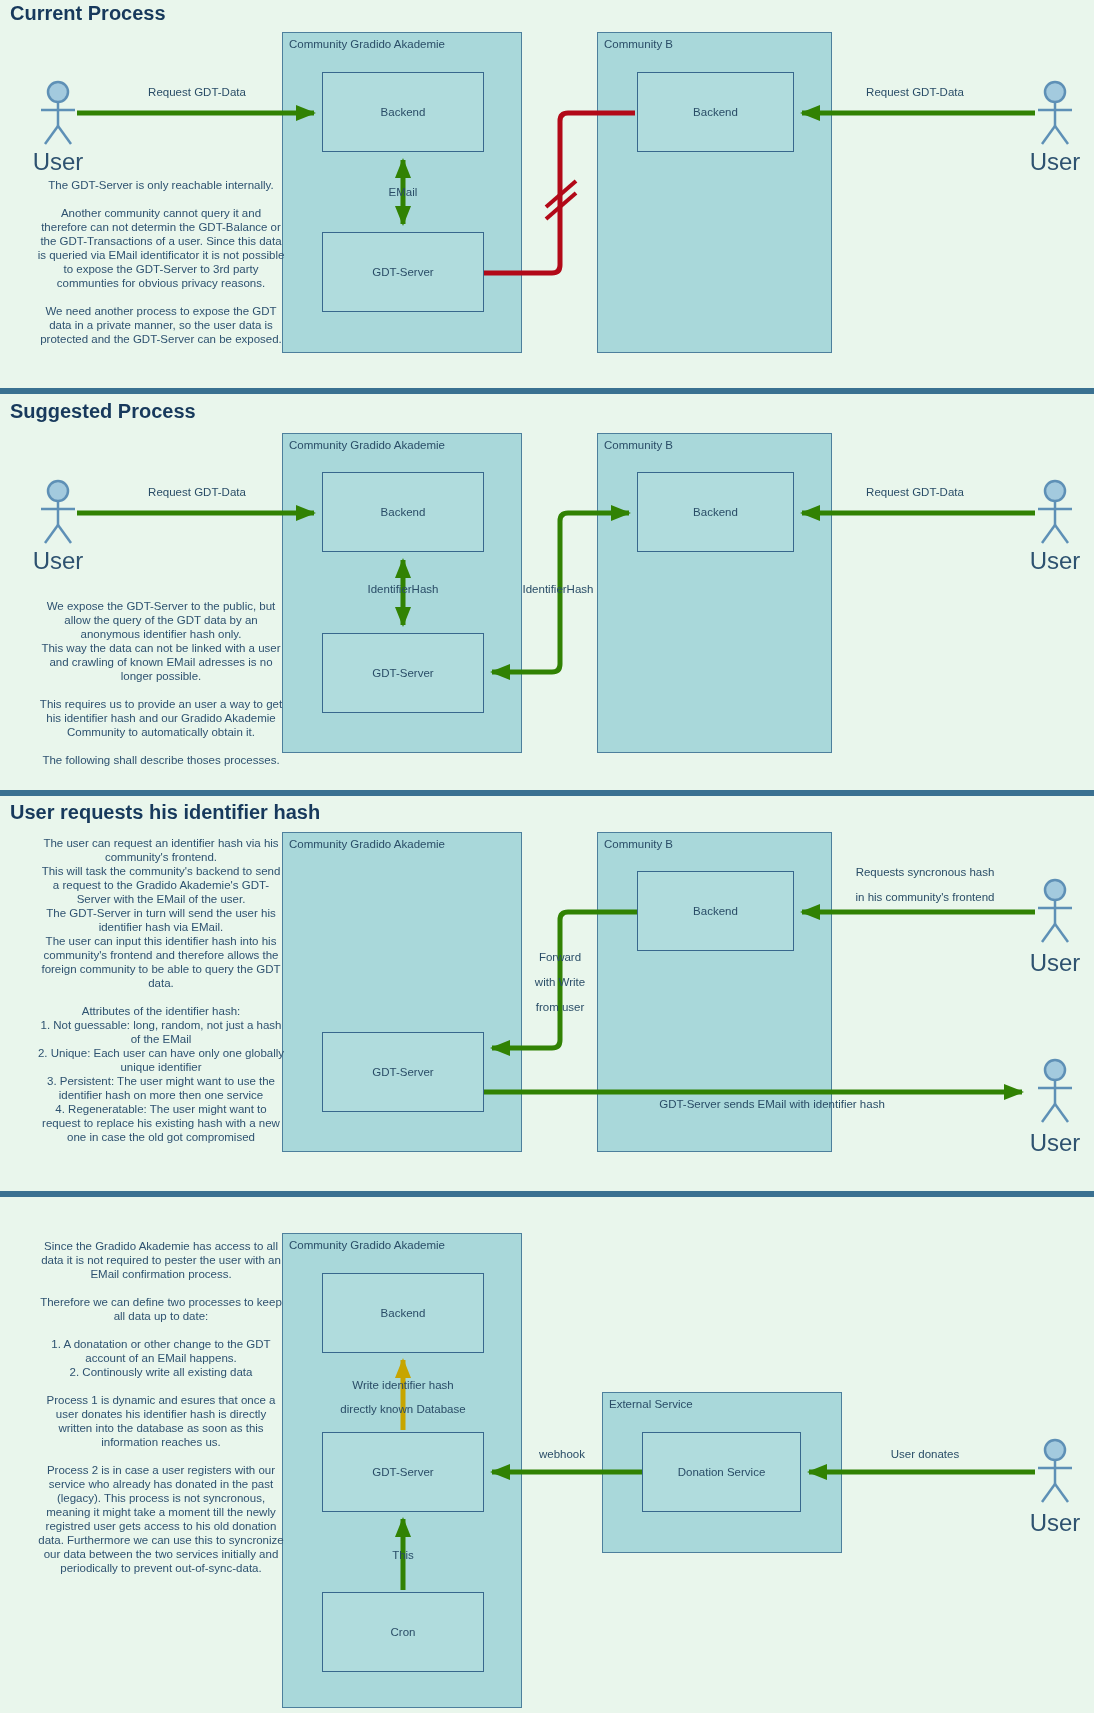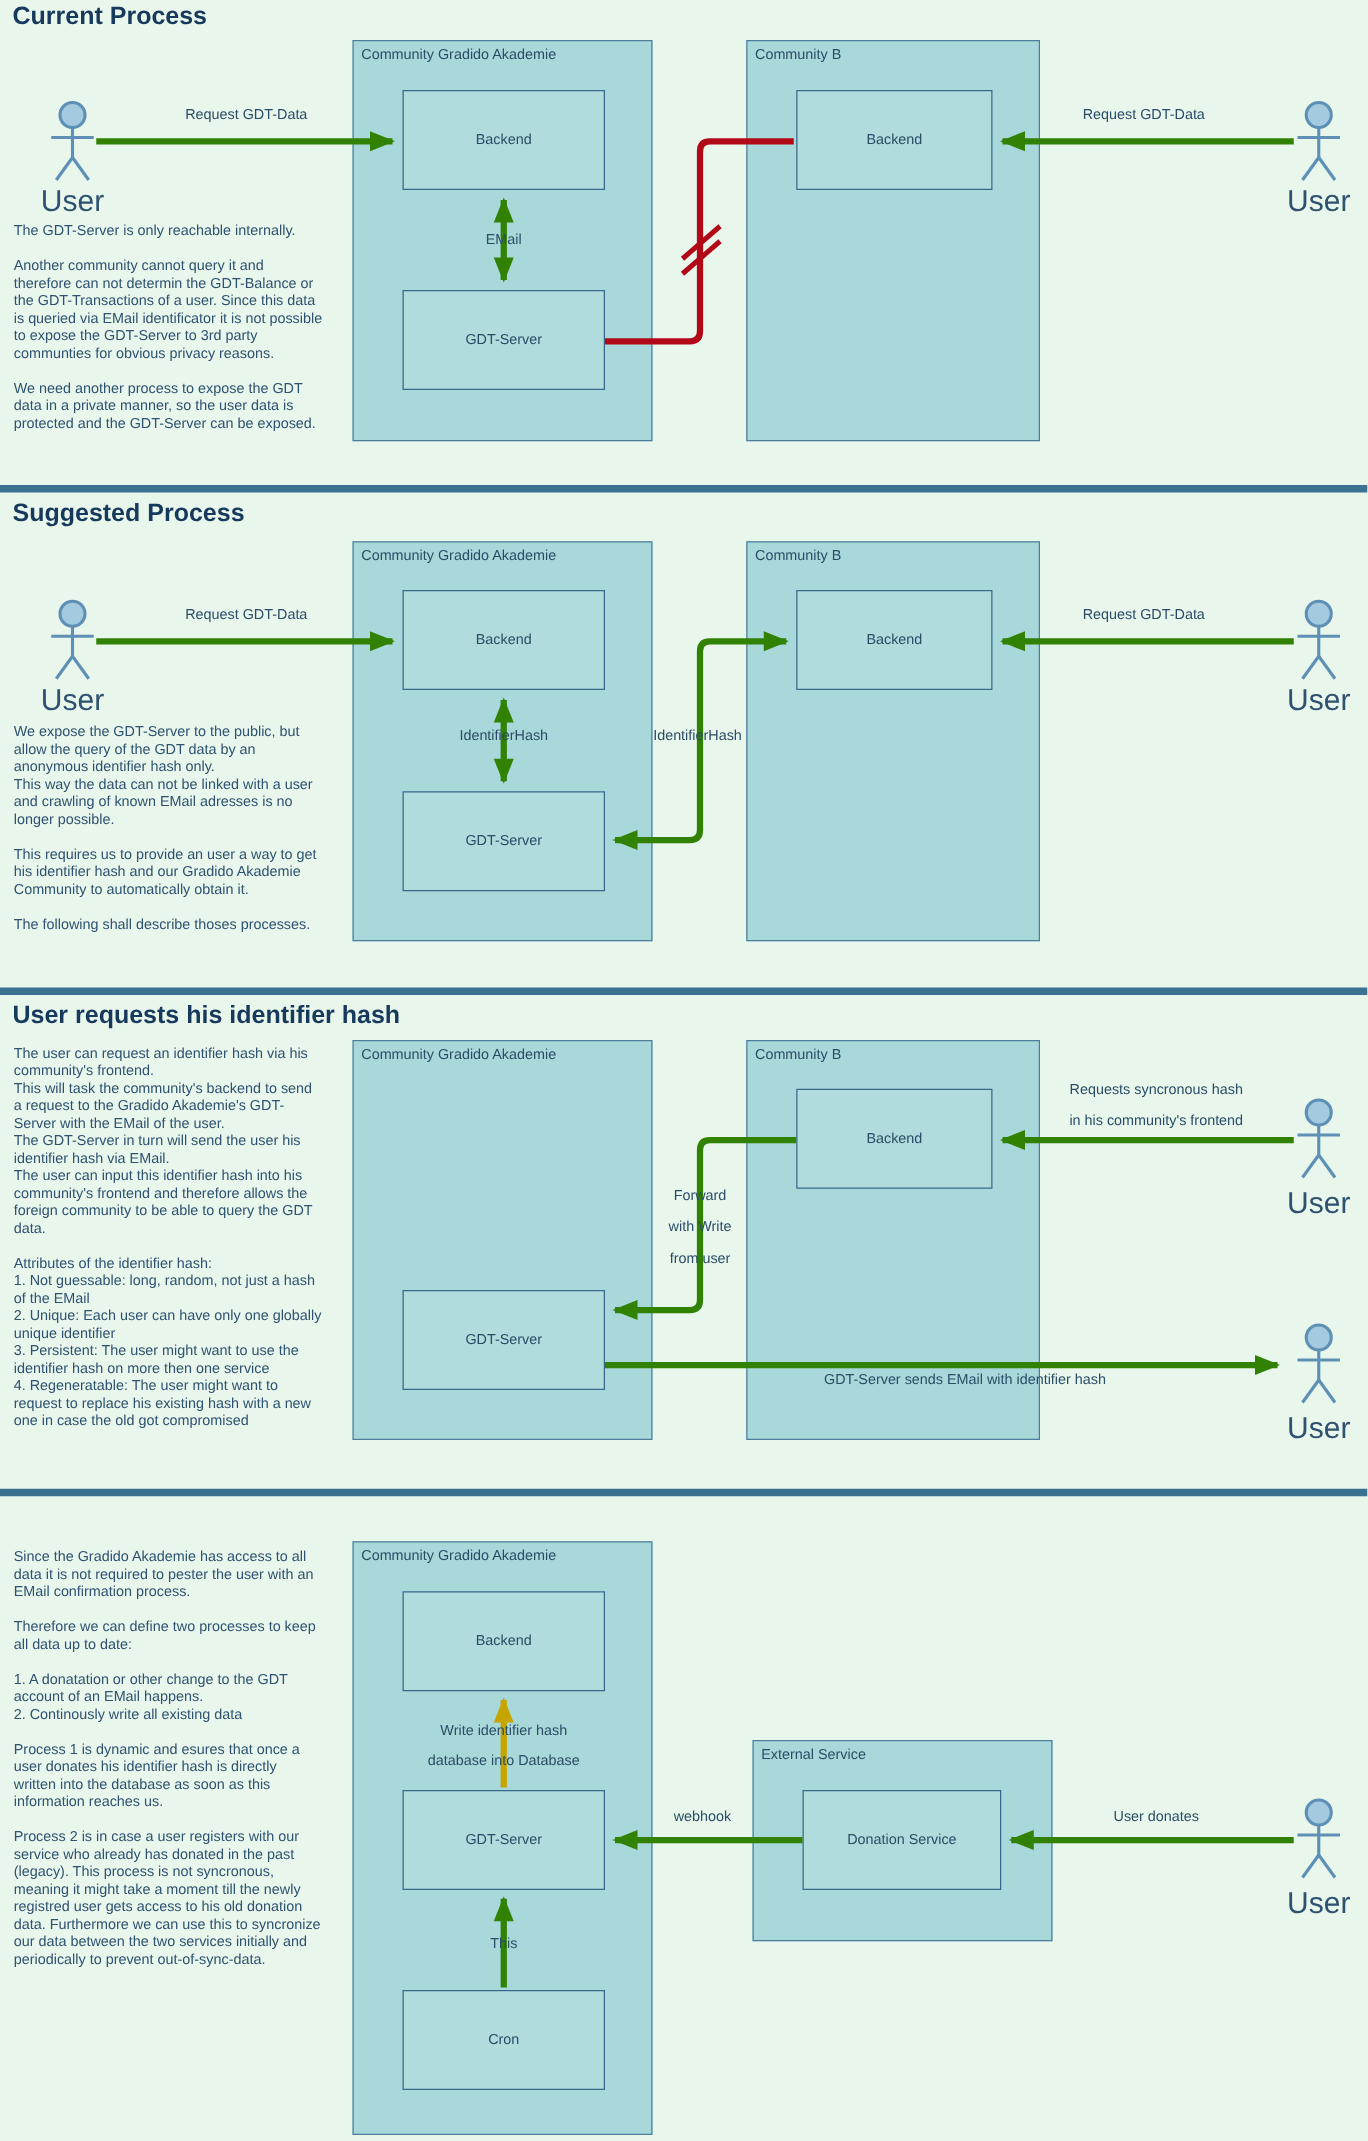--- a/index.html
+++ b/index.html
@@ -4,21 +4,21 @@
 <style>
   html,body{margin:0;padding:0;}
   body{background:#e9f6ec;font-family:"Liberation Sans",sans-serif;}
   #page{position:relative;width:1094px;height:1713px;background:#e9f6ec;overflow:hidden;}
   .sec-title{position:absolute;left:10px;font-size:20px;font-weight:bold;color:#17395c;white-space:nowrap;}
   .divider{position:absolute;left:0;width:1094px;height:6px;background:#3a7191;}
   .container{position:absolute;background:#a9d8da;border:1.5px solid #4d7f9c;box-sizing:border-box;}
   .clabel{position:absolute;top:5px;left:6px;font-size:11.5px;color:#2a4d67;white-space:nowrap;}
   .node{position:absolute;background:#b0dcdd;border:1.5px solid #38688d;box-sizing:border-box;
         display:flex;align-items:center;justify-content:center;font-size:11.5px;color:#2a4d67;}
-  .desc{position:absolute;width:300px;font-size:11.5px;line-height:14px;color:#2e5270;white-space:pre-line;}
+  .desc{position:absolute;width:300px;font-size:11.5px;line-height:14px;color:#2e5270;white-space:pre-line;text-align:center;}
   .albl{position:absolute;transform:translateX(-50%);font-size:11.5px;color:#2a4d67;white-space:nowrap;z-index:5;}
   .ulbl{position:absolute;transform:translateX(-50%);font-size:24px;color:#2e5270;white-space:nowrap;z-index:5;}
   svg.overlay{position:absolute;top:0;left:0;z-index:4;pointer-events:none;}
   .ga{stroke:#318203;stroke-width:5;}
   .gp{stroke:#318203;stroke-width:5;fill:none;}
   .ya{stroke:#c7a500;stroke-width:5;}
   .ra{stroke:#b20918;stroke-width:5;fill:none;}
   .rs{stroke:#b20918;stroke-width:4;}
 </style>
 </head>
@@ -71,21 +71,21 @@
   <div class="node" style="left:322px;top:633px;width:162px;height:80px">GDT-Server</div>
   <div class="node" style="left:637px;top:472px;width:157px;height:80px">Backend</div>
 
   <div class="albl" style="left:197px;top:486px">Request GDT-Data</div>
   <div class="albl" style="left:915px;top:486px">Request GDT-Data</div>
   <div class="albl" style="left:403px;top:583px">IdentifierHash</div>
   <div class="albl" style="left:558px;top:583px">IdentifierHash</div>
   <div class="ulbl" style="left:58px;top:547px">User</div>
   <div class="ulbl" style="left:1055px;top:547px">User</div>
 
-  <div class="desc" style="left:11px;top:579px">We expose the GDT-Server to the public, but
+  <div class="desc" style="left:11px;top:599px">We expose the GDT-Server to the public, but
 allow the query of the GDT data by an
 anonymous identifier hash only.
 This way the data can not be linked with a user
 and crawling of known EMail adresses is no
 longer possible.
 
 This requires us to provide an user a way to get
 his identifier hash and our Gradido Akademie
 Community to automatically obtain it.
 
@@ -144,21 +144,21 @@
   </div>
   <div class="container" style="left:602px;top:1392px;width:240px;height:161px">
     <div class="clabel">External Service</div>
   </div>
   <div class="node" style="left:322px;top:1273px;width:162px;height:80px">Backend</div>
   <div class="node" style="left:322px;top:1432px;width:162px;height:80px">GDT-Server</div>
   <div class="node" style="left:322px;top:1592px;width:162px;height:80px">Cron</div>
   <div class="node" style="left:642px;top:1432px;width:159px;height:80px">Donation Service</div>
 
   <div class="albl" style="left:403px;top:1379px">Write identifier hash</div>
-  <div class="albl" style="left:403px;top:1403px">database into Database</div>
+  <div class="albl" style="left:403px;top:1403px">directly known Database</div>
   <div class="albl" style="left:562px;top:1448px">webhook</div>
   <div class="albl" style="left:925px;top:1448px">User donates</div>
   <div class="albl" style="left:403px;top:1549px">This</div>
   <div class="ulbl" style="left:1055px;top:1509px">User</div>
 
   <div class="desc" style="left:11px;top:1239px">Since the Gradido Akademie has access to all
 data it is not required to pester the user with an
 EMail confirmation process.
 
 Therefore we can define two processes to keep

